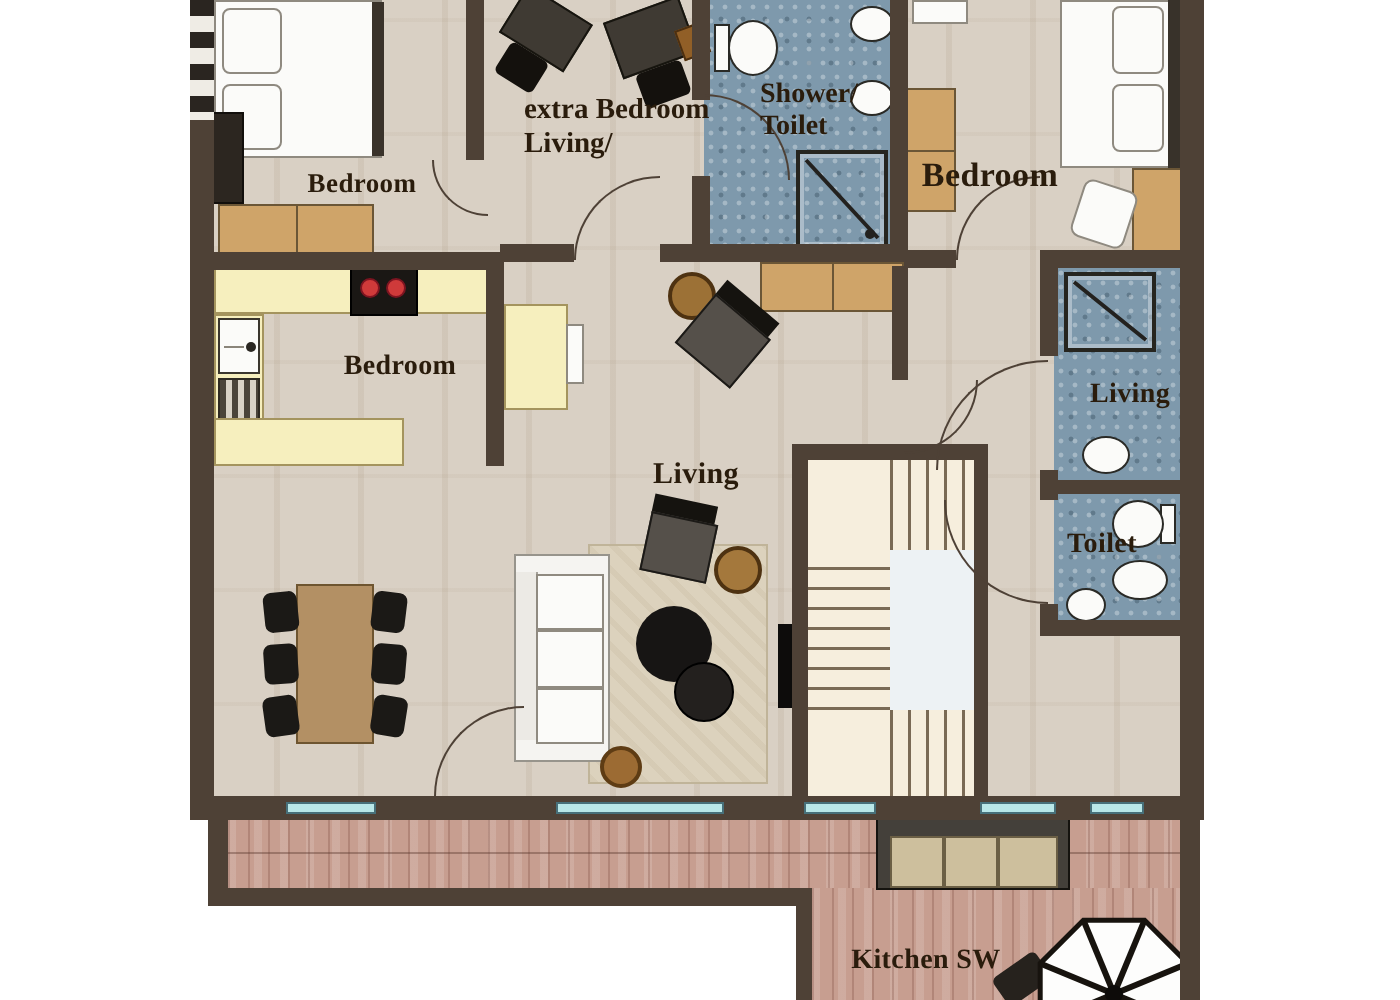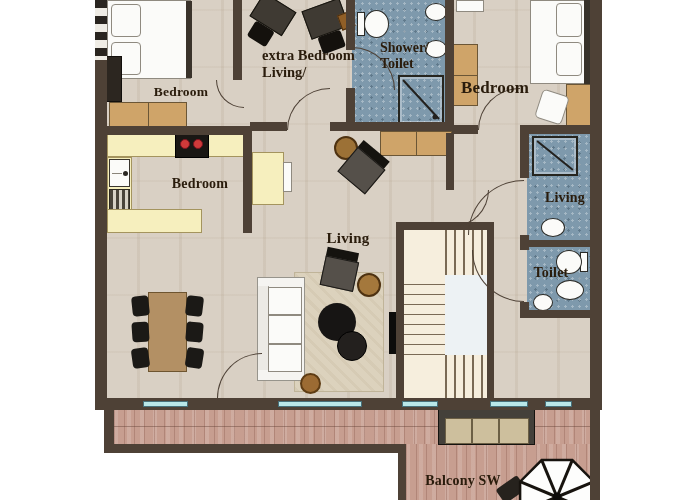--- a/index.html
+++ b/index.html
@@ -231,15 +231,15 @@
   </div>
   <div class="rlabel-block" style="left:380px;top:40px;font-size:14px;line-height:16px;">
     <span style="display:block;">Shower/</span>
     <span style="display:block;">Toilet</span>
   </div>
   <div class="rlabel" style="left:495px;top:88px;font-size:17px;">Bedroom</div>
   <div class="rlabel" style="left:200px;top:184px;">Bedroom</div>
   <div class="rlabel" style="left:565px;top:198px;">Living</div>
   <div class="rlabel" style="left:348px;top:238px;font-size:15px;">Living</div>
   <div class="rlabel" style="left:551px;top:273px;">Toilet</div>
-  <div class="rlabel" style="left:463px;top:481px;">Balcony SW</div>
+  <div class="rlabel" style="left:463px;top:481px;">Kitchen SW</div>
 
 </div>
 
 </body></html>

